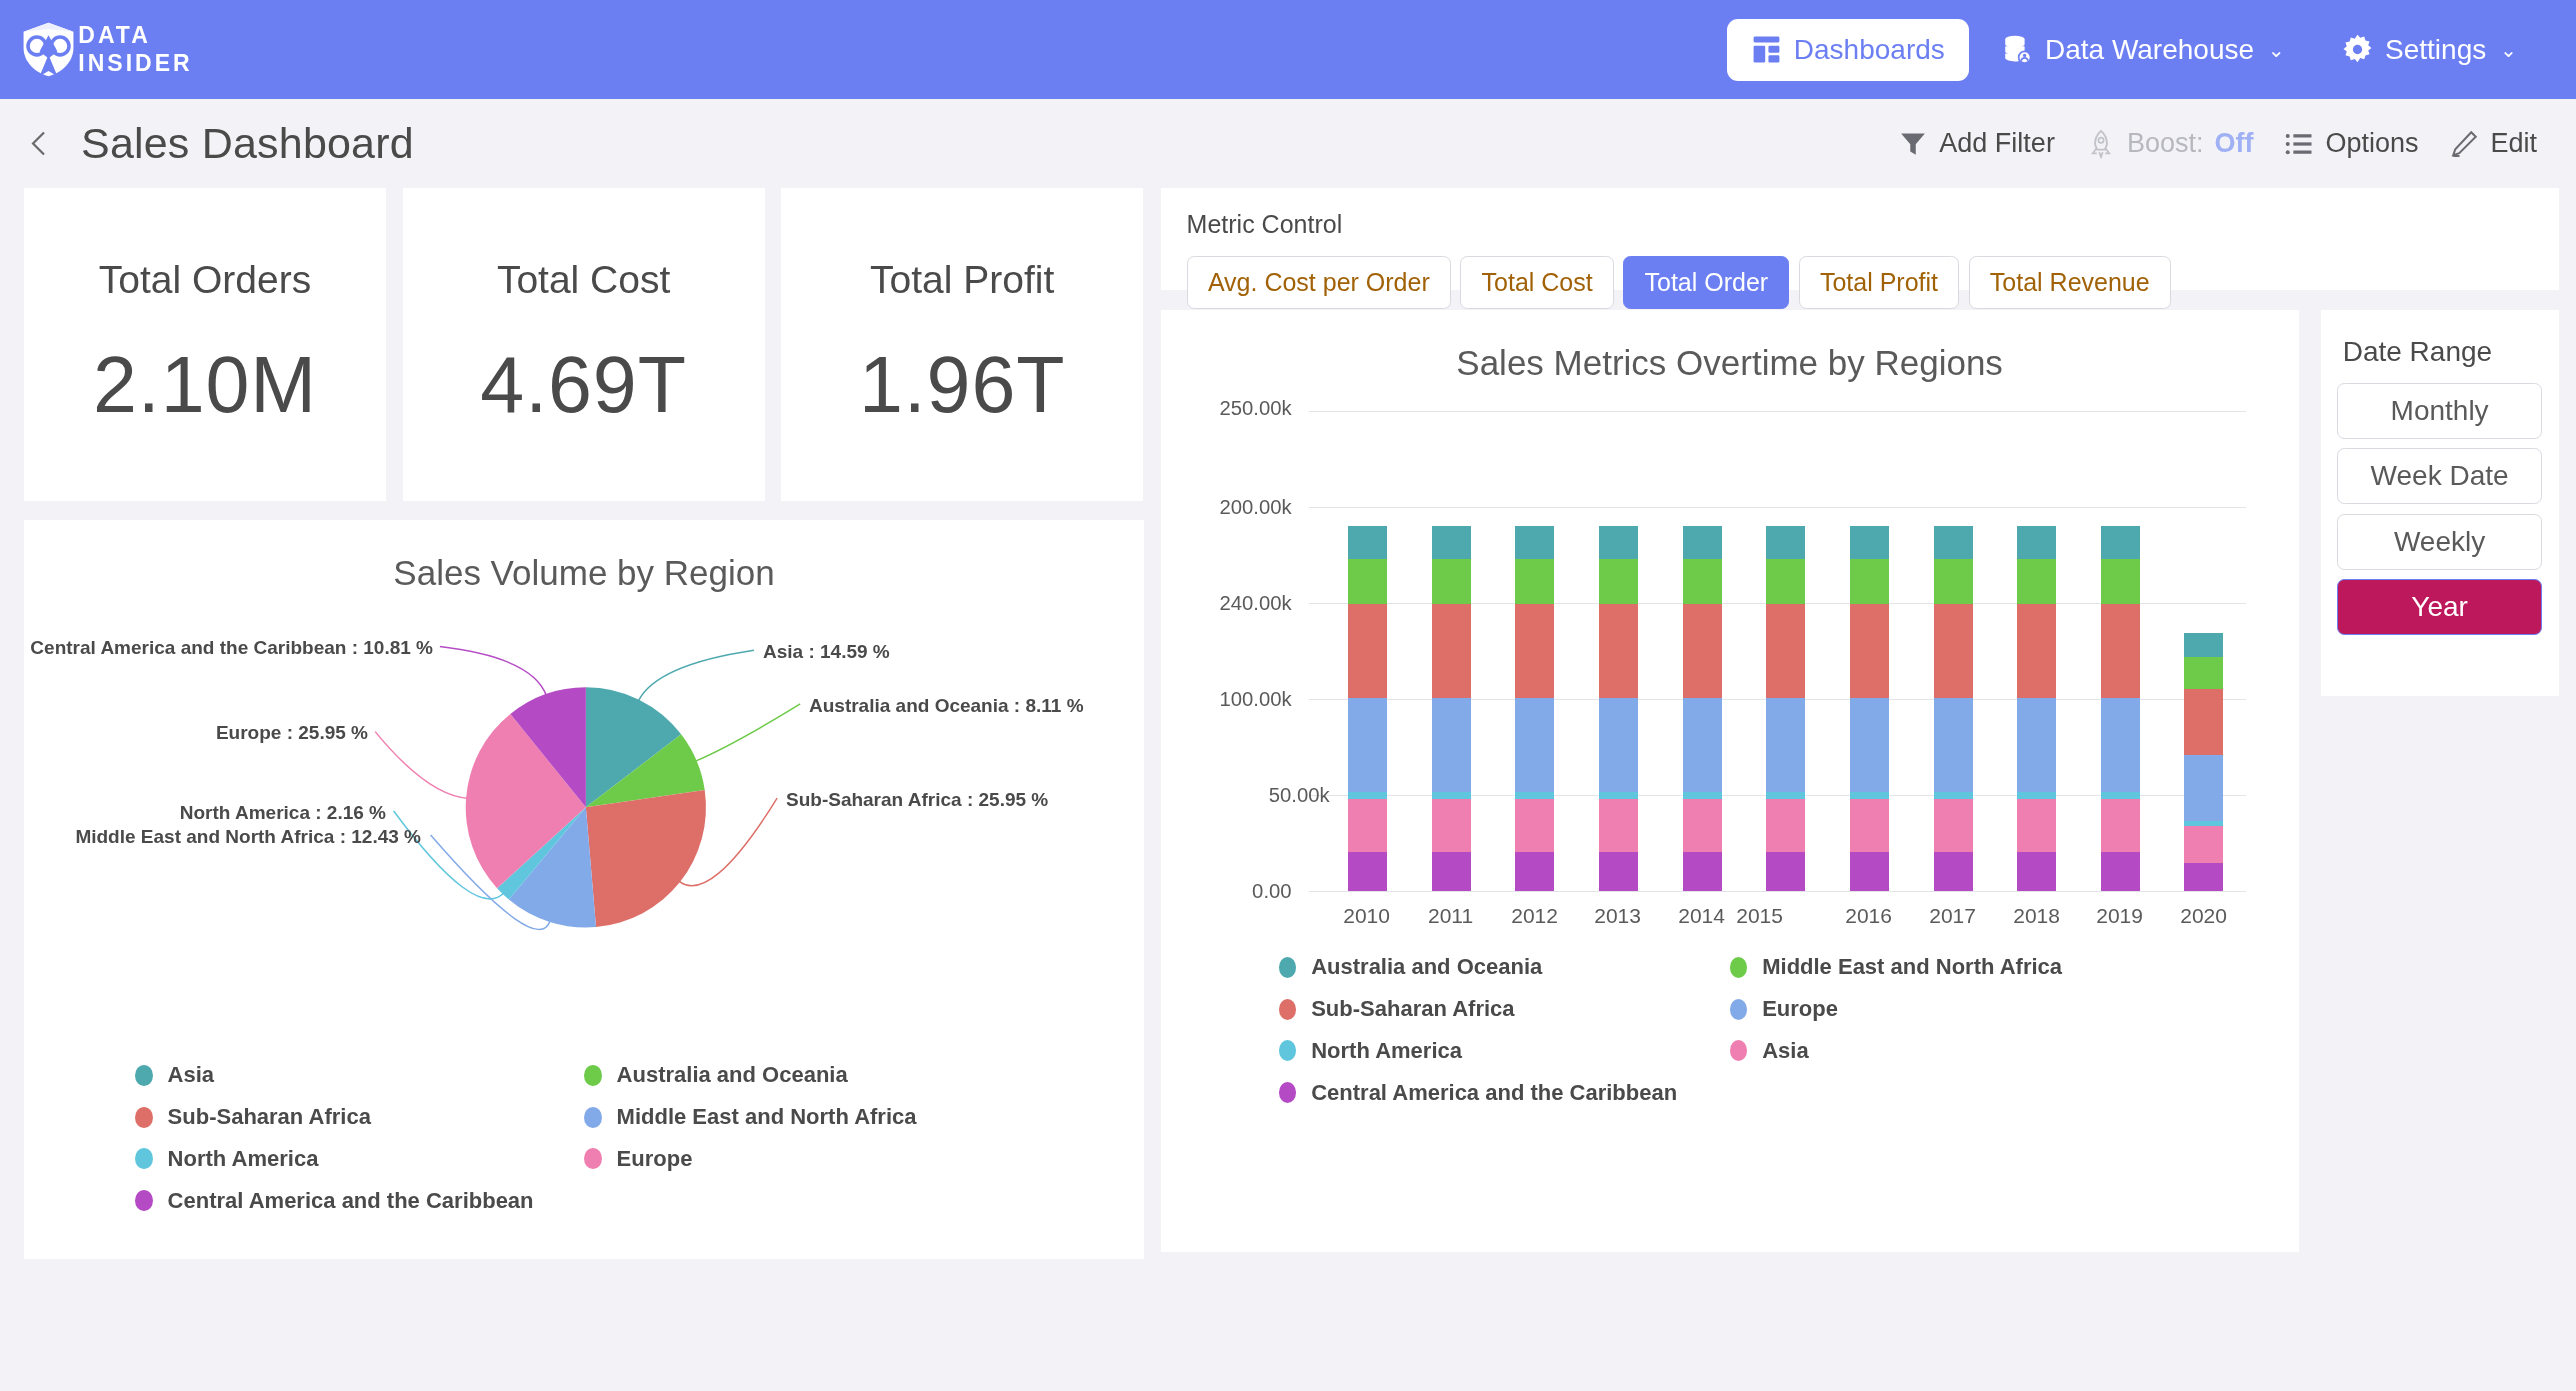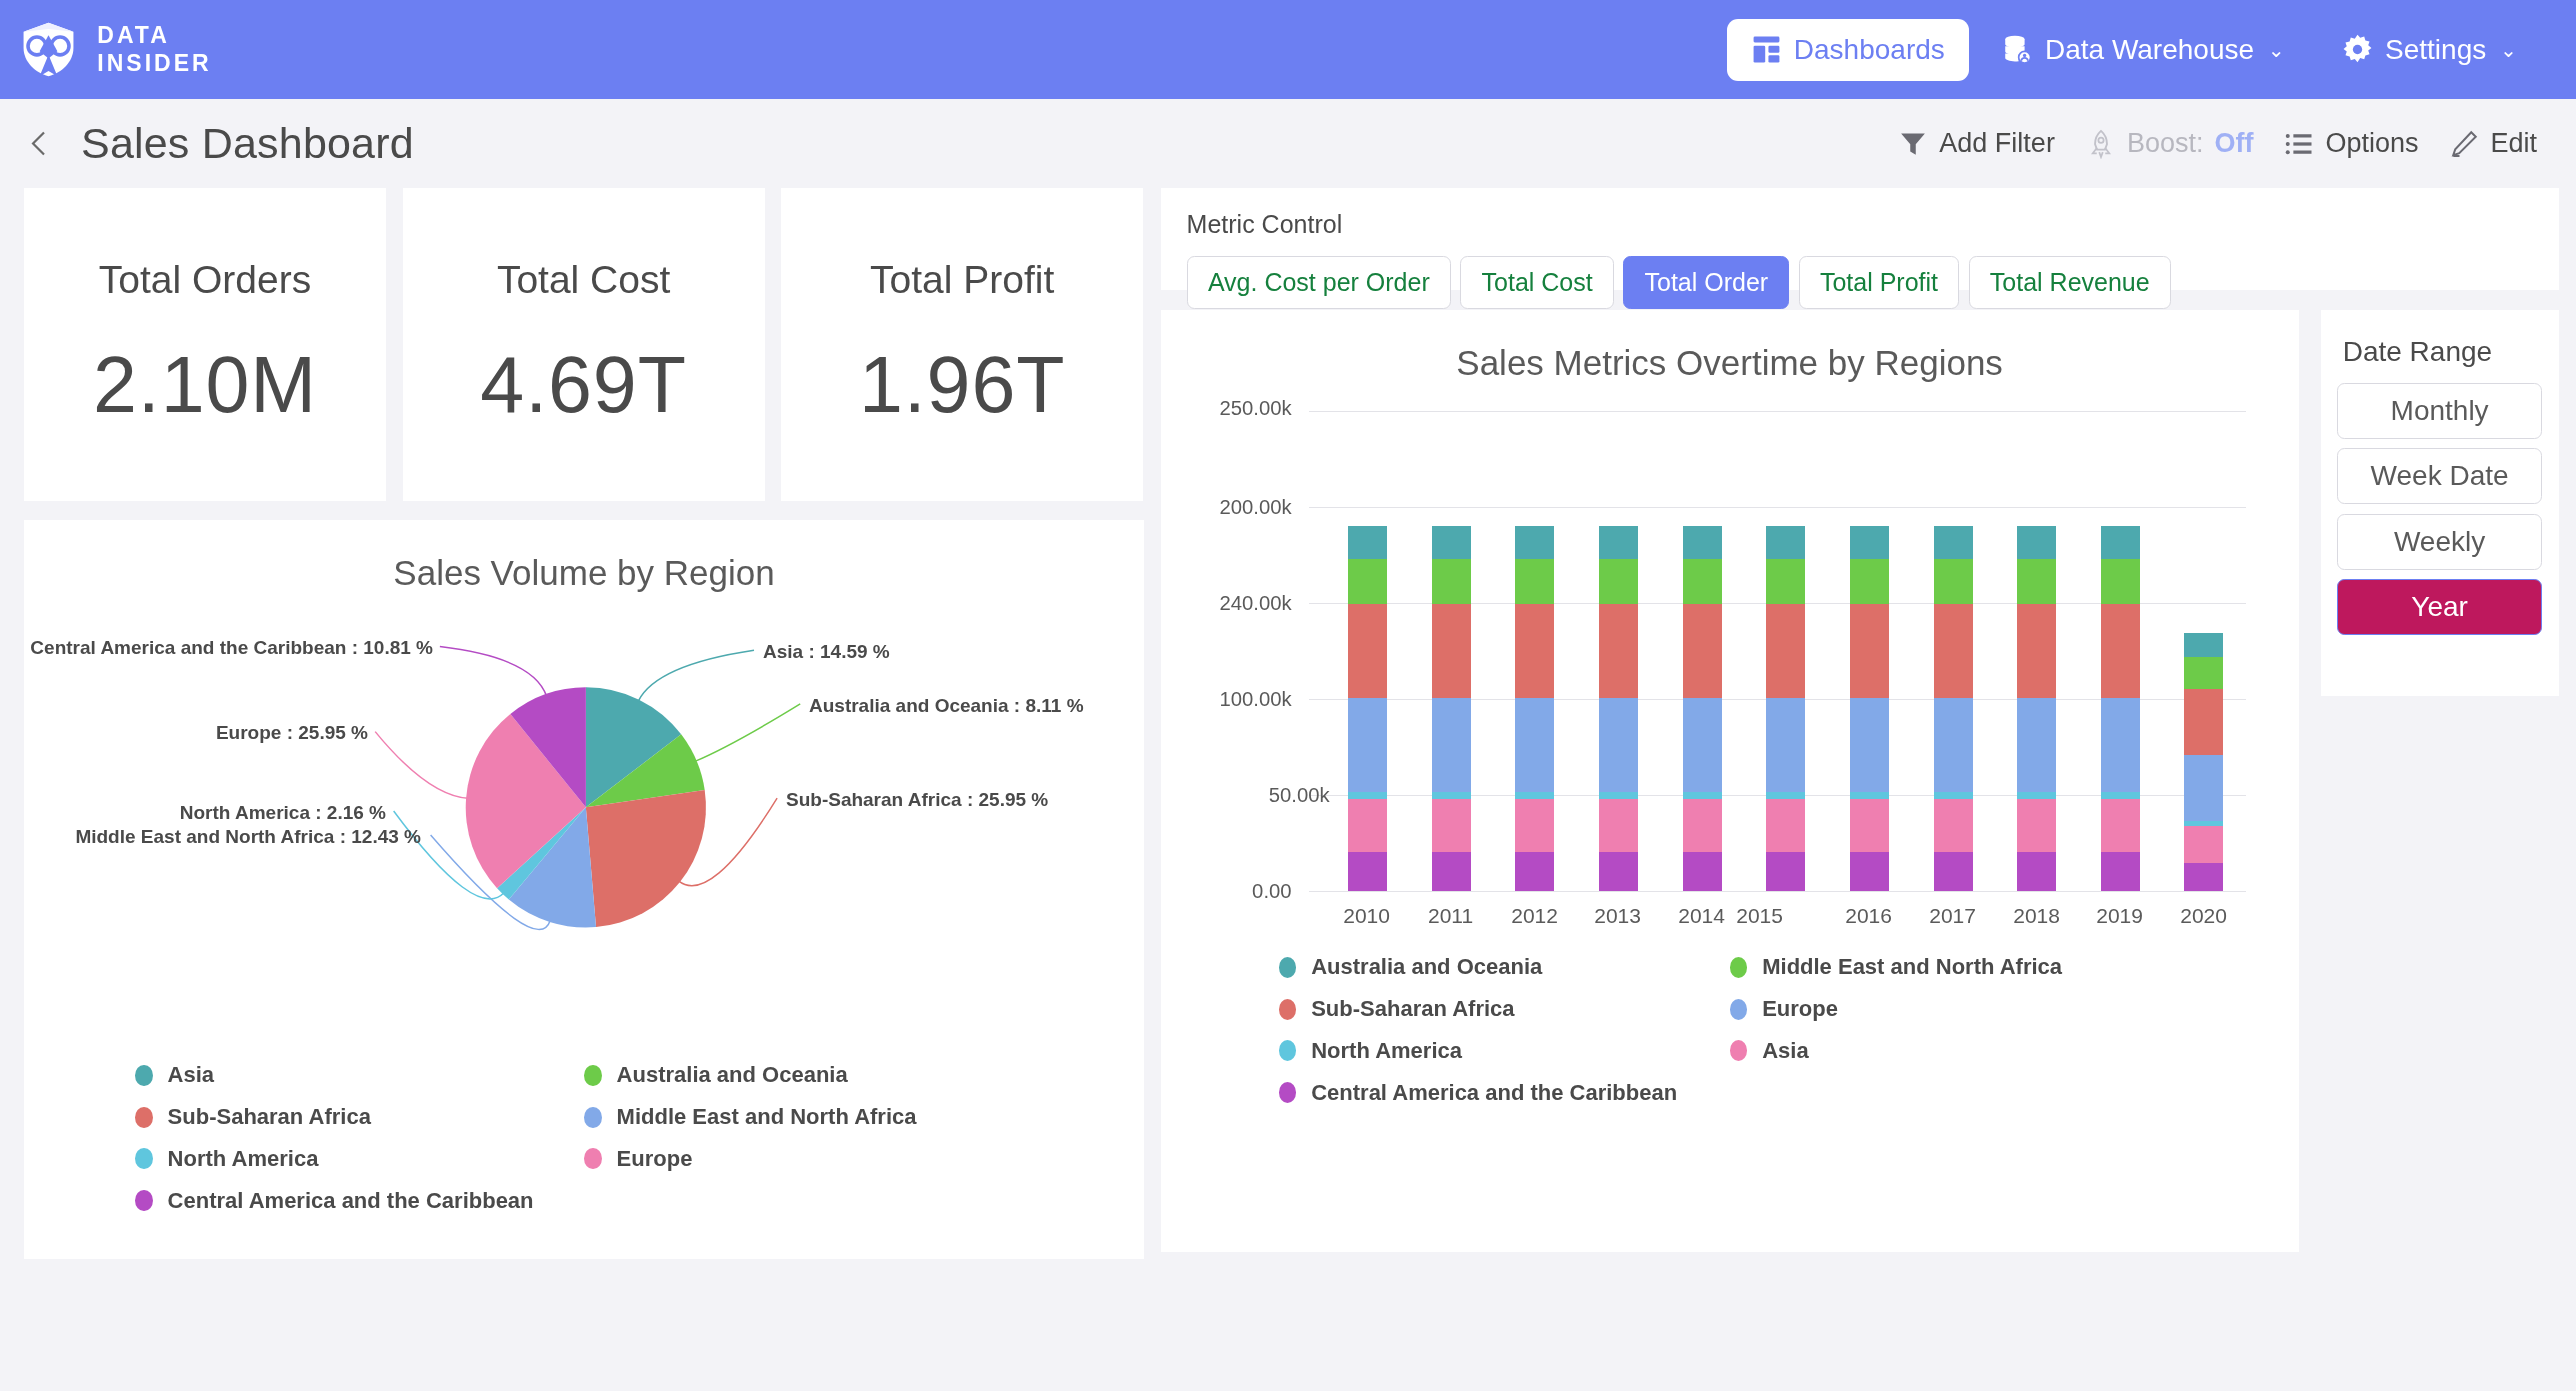--- a/index.html
+++ b/index.html
@@ -9,21 +9,21 @@
     font-family: "Liberation Sans", sans-serif;
     overflow: hidden;
   }
 
   
   .topnav {
     height: 99px; background: #6c7ff2;
     display: flex; align-items: center;
     padding: 0 35px 0 20.3px;
   }
-  .brand { display: flex; align-items: center; gap: 20px; }
+  .brand { display: flex; align-items: center; gap: 1px; }
   .owl { width: 57px; height: 57px; }
   .brand-text {
     color: #fff; font-size: 23px; font-weight: 700;
     letter-spacing: 3px; line-height: 1.18;
   }
   .nav-right { margin-left: auto; display: flex; align-items: center; gap: 9.2px; }
   .nav-item {
     display: flex; align-items: center; gap: 12px;
     color: #fff; font-size: 28px; padding: 15px 24px; border-radius: 11px;
     white-space: nowrap;
@@ -85,21 +85,21 @@
     font-size: 22px; font-weight: 700; color: #4a4a4a; padding: 7.9px 0;
   }
   .dot { width: 17.6px; height: 21px; border-radius: 50%; flex: 0 0 17.6px; }
 
   
   .metric-card { height: 102px; padding: 22px 26px 0; }
   .metric-title { font-size: 25px; color: #4a4a4a; }
   .chips { display: flex; gap: 9.2px; margin-top: 16.6px; }
   .chip {
     border: 0.9px solid #d9d9e0; border-radius: 7.4px; background: #fff;
-    font-size: 25px; color: #15803d; padding: 11px 20.3px; white-space: nowrap;
+    font-size: 25px; color: #a16207; padding: 11px 20.3px; white-space: nowrap;
     font-family: "Liberation Sans", sans-serif;
   }
   .chip.sel { background: #6c7ff2; color: #fff; border-color: #6c7ff2; }
 
   
   .lower { display: flex; gap: 22px; margin-top: 20.3px; }
   .bar-card { width: 1138px; flex: 0 0 1138px; height: 942px; }
   .date-card { width: 238px; flex: 0 0 238px; height: 386px; padding: 26px 16.6px; }
   .date-title { font-size: 28px; color: #4a4a4a; margin-bottom: 15px; padding-left: 5.5px; }
   .dbtn {

